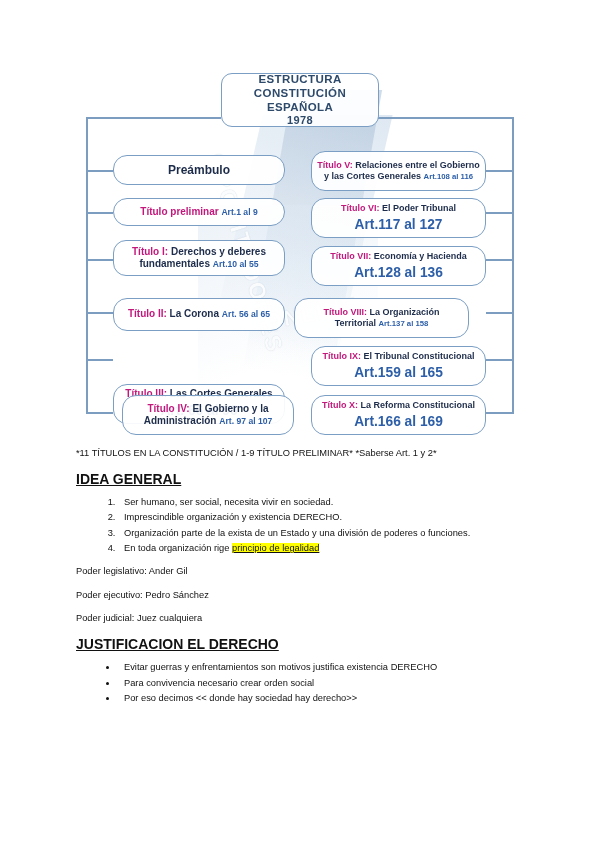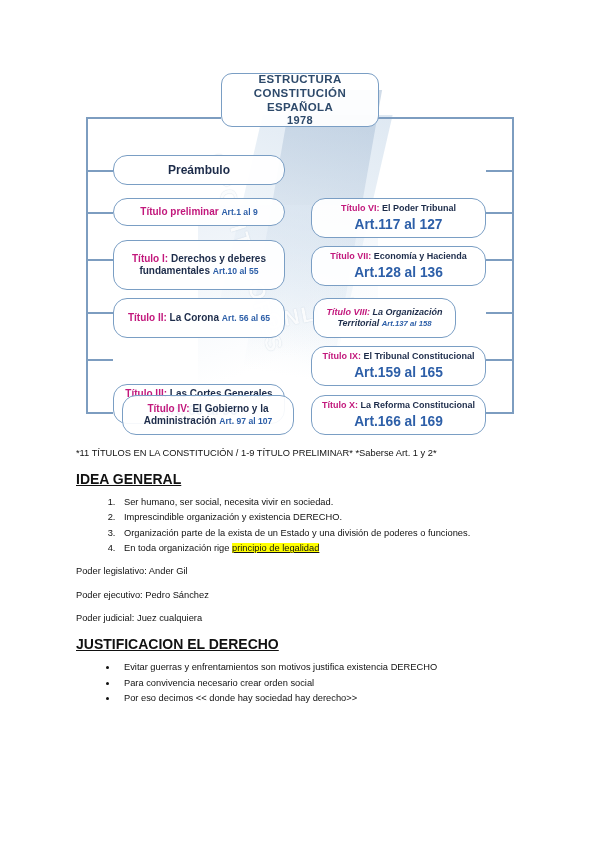--- a/index.html
+++ b/index.html
@@ -200,32 +200,32 @@
     <div class="preamb">Preámbulo</div>
   </div>
 
   <div class="node" style="left:35px; top:143px; width:172px; height:28px;">
     <div class="nd-line s10">
       <span class="tt">Título preliminar</span>
       <span class="art">Art.1 al 9</span>
     </div>
   </div>
 
-  <div class="node" style="left:35px; top:185px; width:172px; height:50px;">
+  <div class="node" style="left:35px; top:185px; width:172px; height:36px;border-radius:13px;">
     <div class="nd-line s10">
       <span class="tt">Título I:</span>
       <span class="bd">Derechos y deberes</span>
     </div>
     <div class="nd-line s10">
       <span class="bd">fundamentales</span>
       <span class="art">Art.10 al 55</span>
     </div>
   </div>
 
-  <div class="node" style="left:35px; top:243px; width:172px; height:40px;">
+  <div class="node" style="left:35px; top:243px; width:172px; height:33px;">
     <div class="nd-line s10">
       <span class="tt">Título II:</span>
       <span class="bd">La Corona</span>
       <span class="art">Art. 56 al 65</span>
     </div>
   </div>
 
   <div class="node" style="left:35px; top:285px; width:172px; height:40px;margin-top:44px;">
     <div class="nd-line s10">
       <span class="tt">Título III:</span>
@@ -240,20 +240,30 @@
     <div class="nd-line s10">
       <span class="tt">Título IV:</span>
       <span class="bd">El Gobierno y la</span>
     </div>
     <div class="nd-line s10">
       <span class="bd">Administración</span>
       <span class="art">Art. 97 al 107</span>
     </div>
   </div>
 
+  <div class="node" style="left:233px; top:96px; width:175px; height:40px;">
+    <div class="nd-line s9">
+      <span class="tt">Título V:</span>
+      <span class="bd">Relaciones entre el Gobierno</span>
+    </div>
+    <div class="nd-line s9">
+      <span class="bd">y las Cortes Generales</span>
+      <span class="art">Art.108 al 116</span>
+    </div>
+  </div>
 
   <div class="node" style="left:233px; top:143px; width:175px; height:40px;">
     <div class="nd-line s9">
       <span class="tt">Título VI:</span>
       <span class="bd">El Poder Tribunal</span>
     </div>
     <div class="nd-line">
       <span class="art">Art.117 al 127</span>
     </div>
   </div>
@@ -261,21 +271,21 @@
   <div class="node" style="left:233px; top:191px; width:175px; height:40px;">
     <div class="nd-line s9">
       <span class="tt">Título VII:</span>
       <span class="bd">Economía y Hacienda</span>
     </div>
     <div class="nd-line">
       <span class="art">Art.128 al 136</span>
     </div>
   </div>
 
-  <div class="node" style="left:235px; top:243px; width:143px; height:40px;font-style:italic;">
+  <div class="node" style="left:216px; top:243px; width:175px; height:40px;">
     <div class="nd-line s9">
       <span class="tt">Título VIII:</span>
       <span class="bd">La Organización</span>
     </div>
     <div class="nd-line s9">
       <span class="bd">Territorial</span>
       <span class="art">Art.137 al 158</span>
     </div>
   </div>
 

